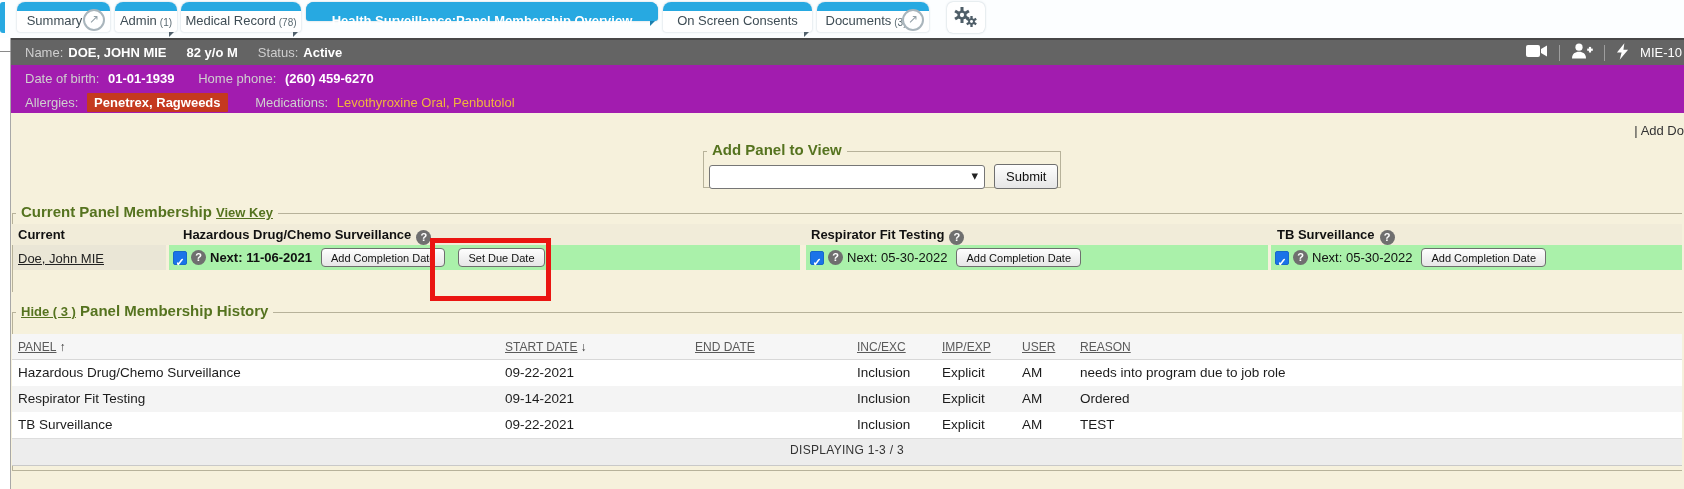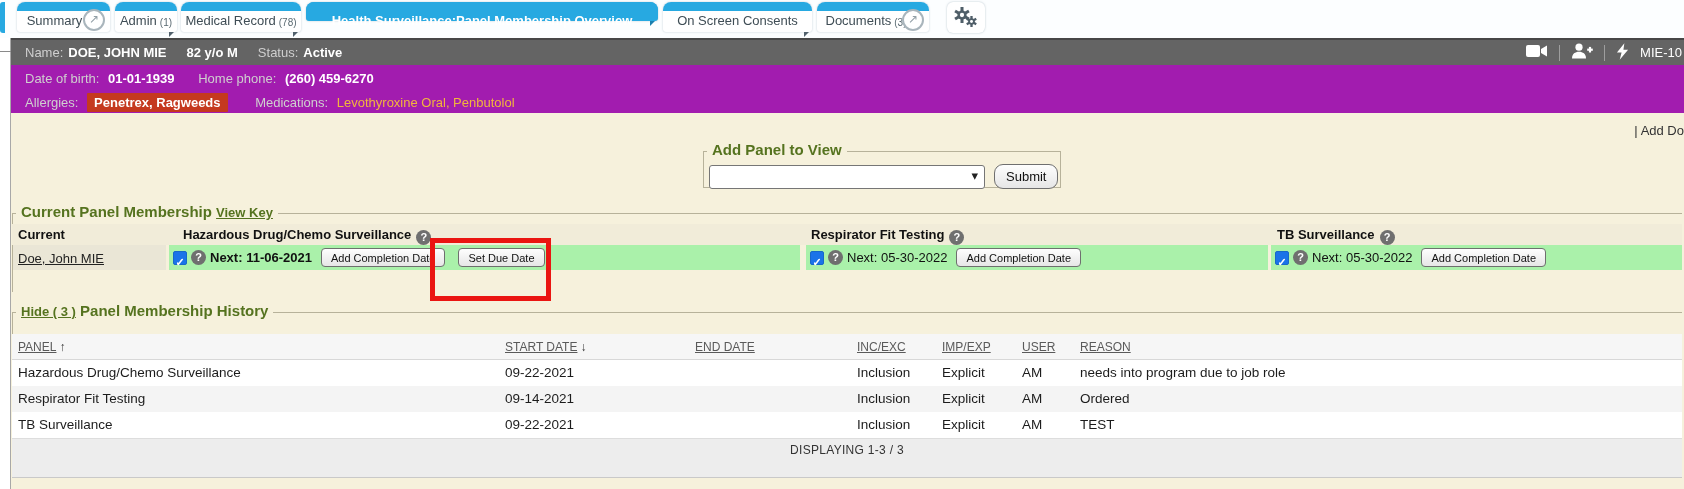--- a/index.html
+++ b/index.html
@@ -59,21 +59,21 @@
   
   .addpanel{left:692px;top:38px;width:358px;height:37px;}
   .addpanel .body{position:absolute;left:5px;top:12px;display:flex;align-items:center;}
   .selectbox{width:276px;height:24px;background:#fff;border:1px solid #767676;border-radius:3px;
        box-sizing:border-box;position:relative;cursor:pointer;}
   .selectbox .selval{font-size:13px;line-height:22px;padding-left:6px;color:#111;}
   .selectbox .chev{position:absolute;right:6px;top:2px;font-size:13px;color:#222;}
   .btn{font-family:"Liberation Sans",sans-serif;font-size:11px;color:#111;height:19px;
        border:1px solid #6f6f6f;border-radius:4px;background:linear-gradient(#fefefe,#e6e6e6);
        padding:0 9px;cursor:pointer;white-space:nowrap;}
-  .btn.submit{font-size:13px;height:25px;margin-left:9px;padding:0 11px;border-radius:9px;}
+  .btn.submit{font-size:13px;height:25px;margin-left:9px;padding:0 11px;border-radius:3px;}
 
   
   .cpm{left:1px;top:100px;width:1670px;height:79px;border-right:none;border-bottom:none;}
   .cpm-header{position:absolute;left:1px;top:111px;width:1670px;height:21px;background:#f1ecd9;}
   .cpm-header .hcol{position:absolute;top:0;height:21px;line-height:21px;font-size:13px;font-weight:bold;color:#111;white-space:nowrap;}
   .q{display:inline-block;width:15px;height:15px;border-radius:50%;background:#6f6f6f;color:#fff;
      font-size:11px;font-weight:bold;text-align:center;line-height:15px;margin-left:5px;
      vertical-align:-2px;cursor:pointer;}
   .cpm-row{position:absolute;left:1px;top:132px;width:1670px;height:25px;}
   .empcell{position:absolute;left:1px;top:0;width:153px;height:25px;background:#eae6d6;line-height:25px;padding-left:5px;box-sizing:border-box;}
@@ -100,21 +100,21 @@
   .h-header{position:absolute;left:1px;top:221px;width:1670px;height:26px;background:#f6f6f6;
        border-bottom:1px solid #d8d8d8;box-sizing:border-box;}
   .h-header .hcell{position:absolute;top:0;height:26px;line-height:26px;font-size:12px;color:#5a5a5a;white-space:nowrap;cursor:pointer;}
   .h-header .hlink{text-decoration:underline;}
   .h-header .sort{color:#333;margin-left:3px;text-decoration:none;font-size:12px;}
   .h-row{position:absolute;left:1px;width:1670px;height:26px;}
   .h-row.alt{background:#f4f4f4;}
   .h-row.plain{background:#fff;}
   .h-row .cell{position:absolute;top:0;height:26px;line-height:26px;font-size:13.5px;color:#1c1c1c;white-space:nowrap;}
   .c0{left:6px;} .c1{left:493px;} .c2{left:683px;} .c3{left:845px;} .c4{left:930px;} .c5{left:1010px;} .c6{left:1068px;}
-  .h-footer{position:absolute;left:1px;top:325px;width:1670px;height:40px;background:#ededed;
+  .h-footer{position:absolute;left:1px;top:325px;width:1670px;height:28px;background:#ededed;
        border-top:1px solid #ddd;border-bottom:1px solid #c9c9c9;box-sizing:border-box;
        text-align:center;line-height:22px;font-size:12px;color:#333;letter-spacing:.3px;}
 </style>
 </head>
 <body>
 
 <div class="stage">
 
   <div class="tabbar">
     <div class="tab-accent"></div>

